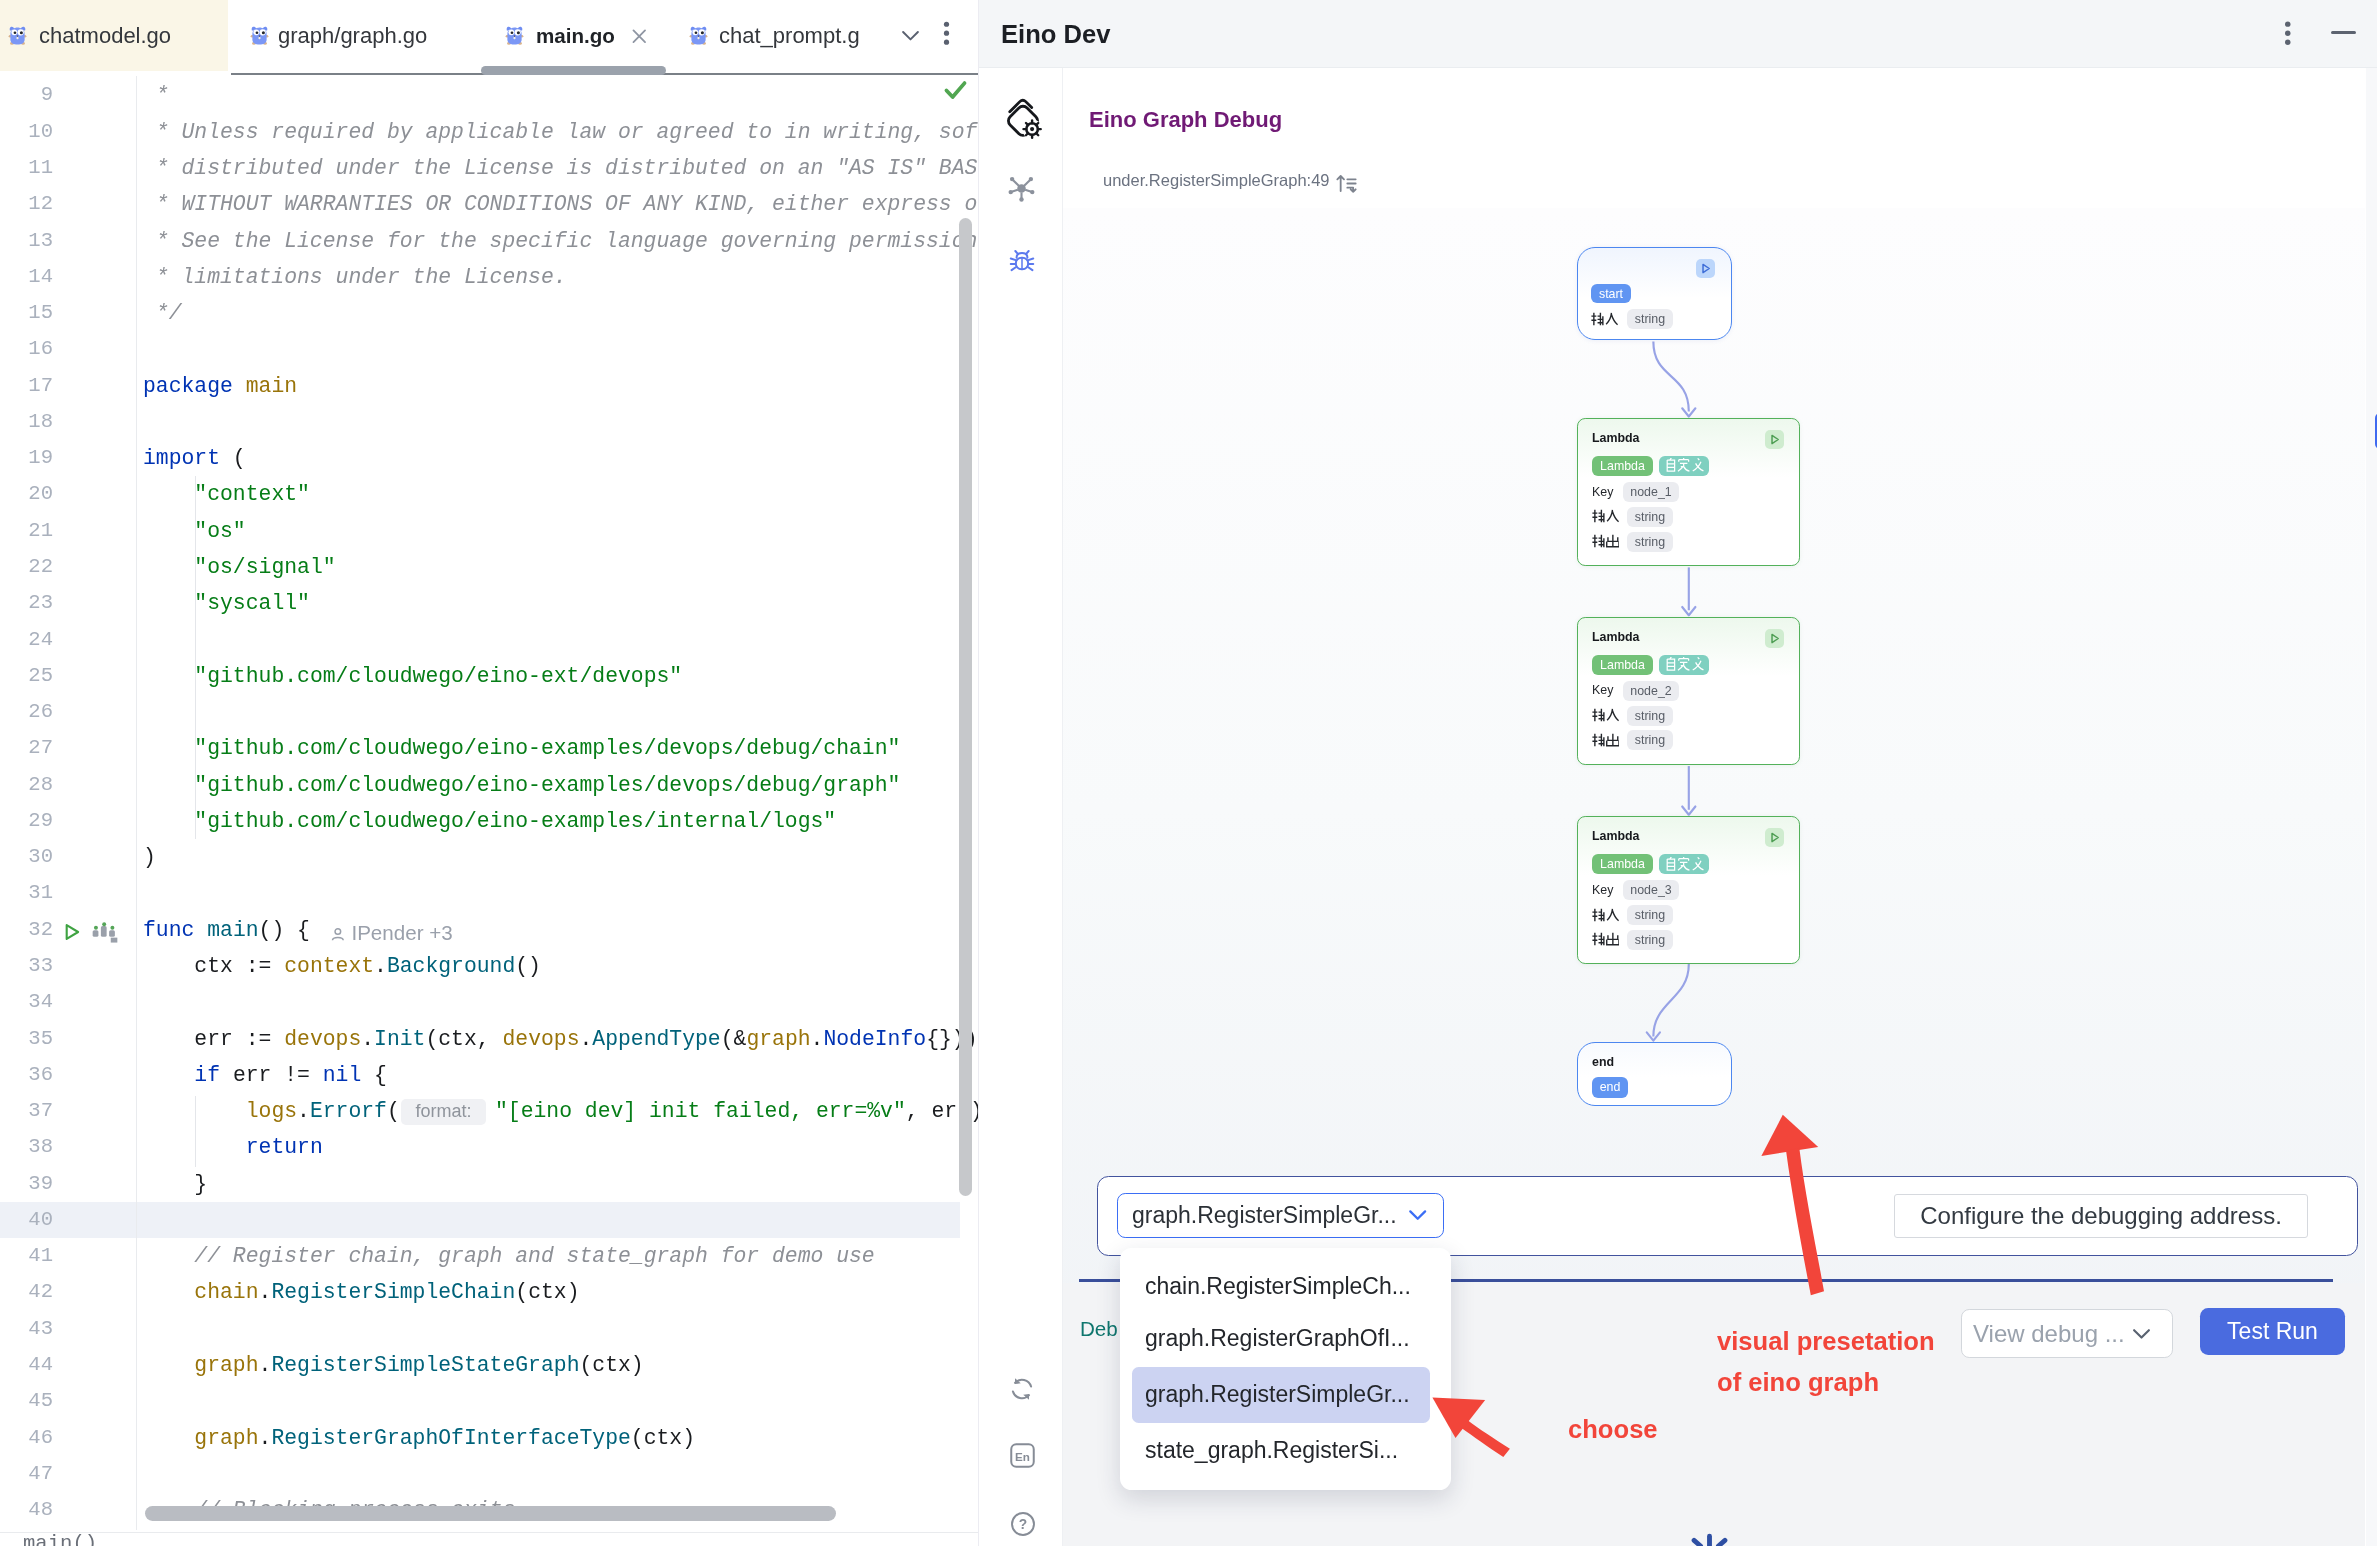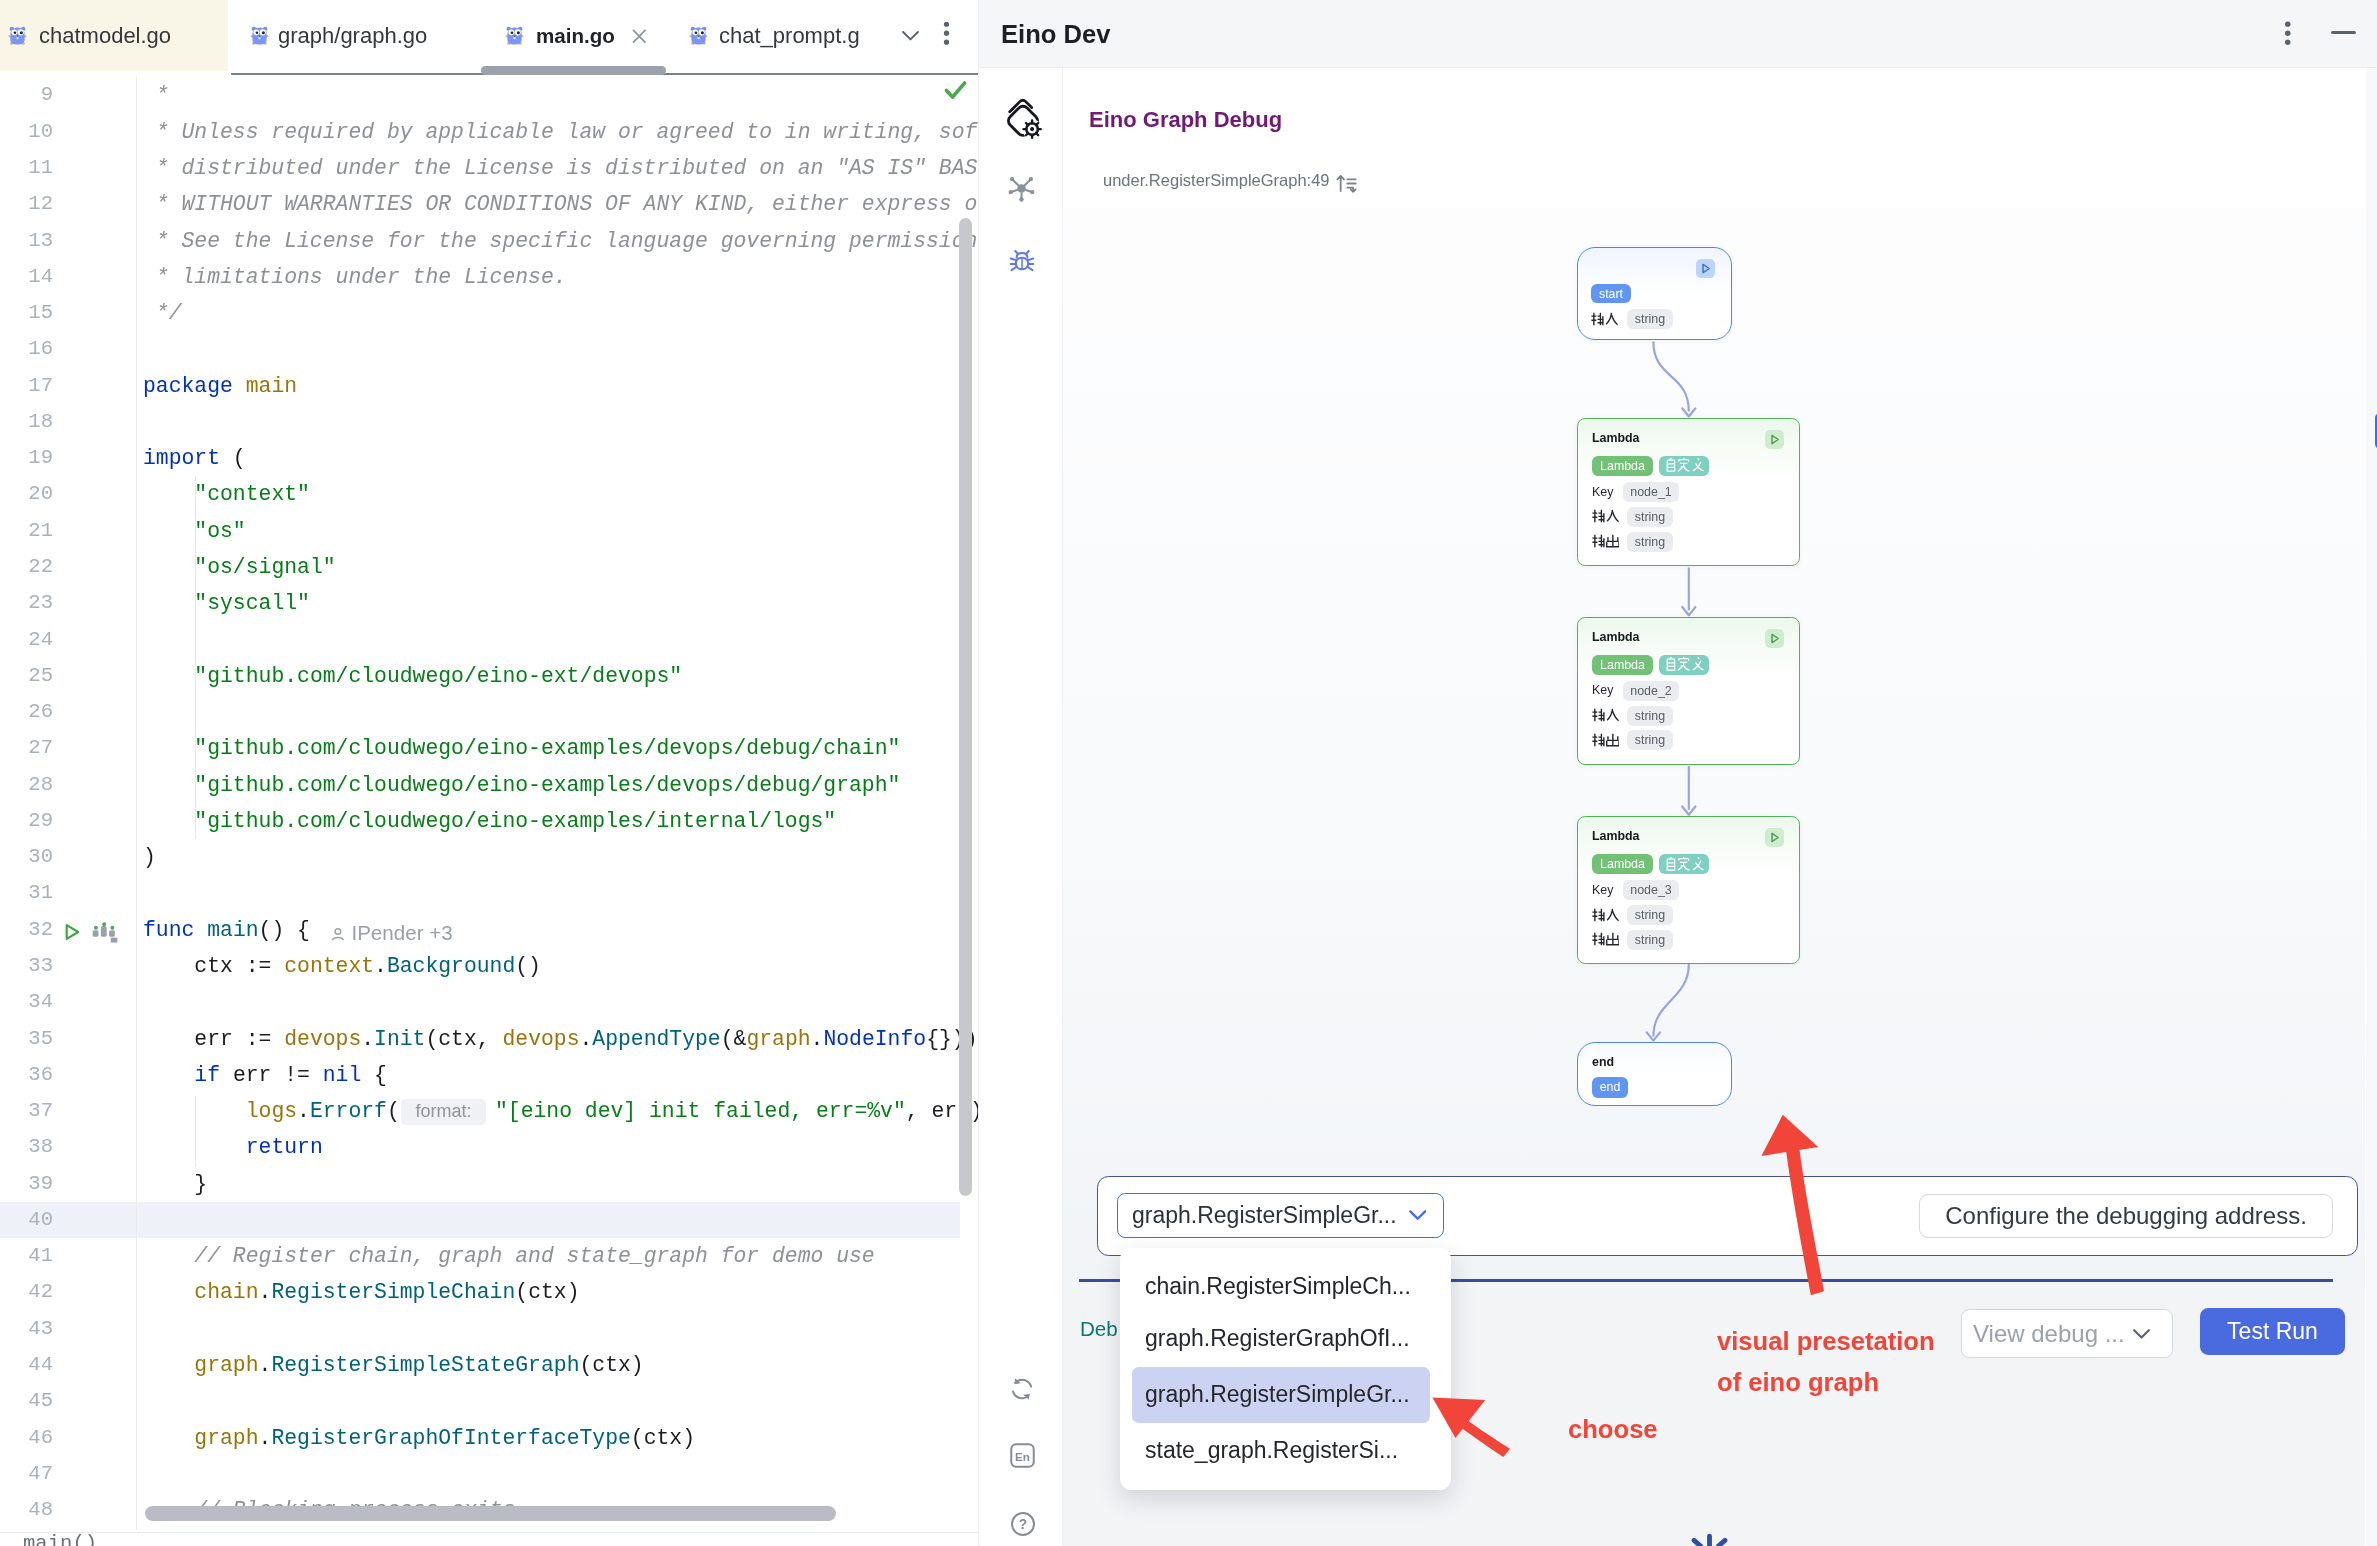--- a/index.html
+++ b/index.html
@@ -409,21 +409,21 @@
     <div class="chip gchip" style="left:648px;top:930px;width:46px;height:20px">string</div>
 <div class="abs" style="left:598px;top:1042px;width:155px;height:64px;background:linear-gradient(180deg,#f7fafe,#ffffff 55%);border:1.6px solid #4c87f0;border-radius:18px"></div>
 <div class="abs" style="left:613px;top:1055px;font-size:12.4px;font-weight:bold;color:#17191d">end</div>
 <div class="chip" style="left:613px;top:1077px;width:36px;height:20.6px;background:#6095f2;color:#fff">end</div>
 <div class="abs" style="left:118px;top:1176px;width:1261px;height:80px;background:#fff;border:1.6px solid #42539e;border-radius:11.5px"></div>
 <div class="abs" style="left:138px;top:1193px;width:327px;height:45px;background:#fff;border:1.6px solid #3b6ef5;border-radius:8.2px"></div>
 <div class="abs" style="left:153px;top:1193px;height:45px;line-height:45px;font-size:23px;color:#2b3036">graph.RegisterSimpleGr...</div>
 <svg class="abs" style="left:428px;top:1208px" width="21.4" height="15" viewBox="0 0 26 18">
       <path d="M4 4 L13 13 L22 4" fill="none" stroke="#3b6ef5" stroke-width="2.8" stroke-linecap="round" stroke-linejoin="round"></path>
     </svg>
-<div class="abs" style="left:940px;top:1194px;width:414px;height:44px;background:#fff;border:1.2px solid #d6d9de;border-radius:9px;text-align:center;line-height:41px;font-size:24px;color:#333a42">Configure the debugging address.</div>
+<div class="abs" style="left:915px;top:1194px;width:414px;height:44px;background:#fff;border:1.2px solid #d6d9de;border-radius:3px;text-align:center;line-height:41px;font-size:24px;color:#333a42">Configure the debugging address.</div>
 <div class="abs" style="left:100px;top:1279px;width:1254px;height:2.5px;background:#3a4f9b"></div>
 <div class="abs" style="left:101px;top:1317px;font-size:20.6px;color:#0f766e">Deb</div>
 <div class="abs" style="left:982px;top:1309px;width:212px;height:49px;background:#fff;border:1.2px solid #d3d7dc;border-radius:8.2px"></div>
 <div class="abs" style="left:994px;top:1309px;height:49px;line-height:49px;font-size:24px;color:#9aa2ad">View debug ...</div>
 <svg class="abs" style="left:1151px;top:1326px" width="23" height="16.5" viewBox="0 0 28 20">
       <path d="M5 5 L14 14 L23 5" fill="none" stroke="#596270" stroke-width="2.6" stroke-linecap="round" stroke-linejoin="round"></path>
     </svg>
 <div class="abs" style="left:1221px;top:1308px;width:145px;height:47px;background:#4a6bdf;border-radius:8.2px;text-align:center;line-height:47px;font-size:23px;color:#fff">Test Run</div>
 <div class="abs" style="left:141px;top:1248px;width:331px;height:242px;background:#fff;border-radius:11.5px;box-shadow:0 8.2px 25px rgba(30,40,70,.16)"></div>
 <div class="abs" style="left:153px;top:1367px;width:298px;height:56px;background:#ccd3f2;border-radius:6.6px"></div>

